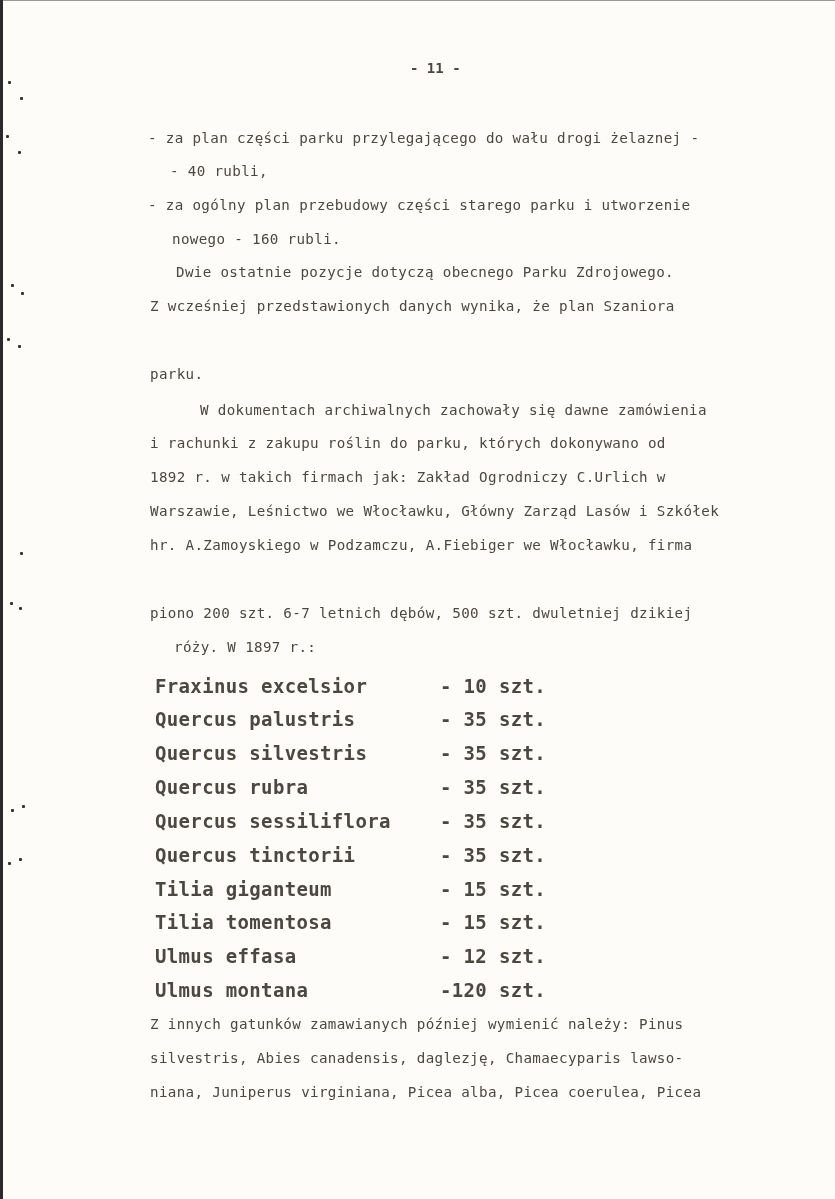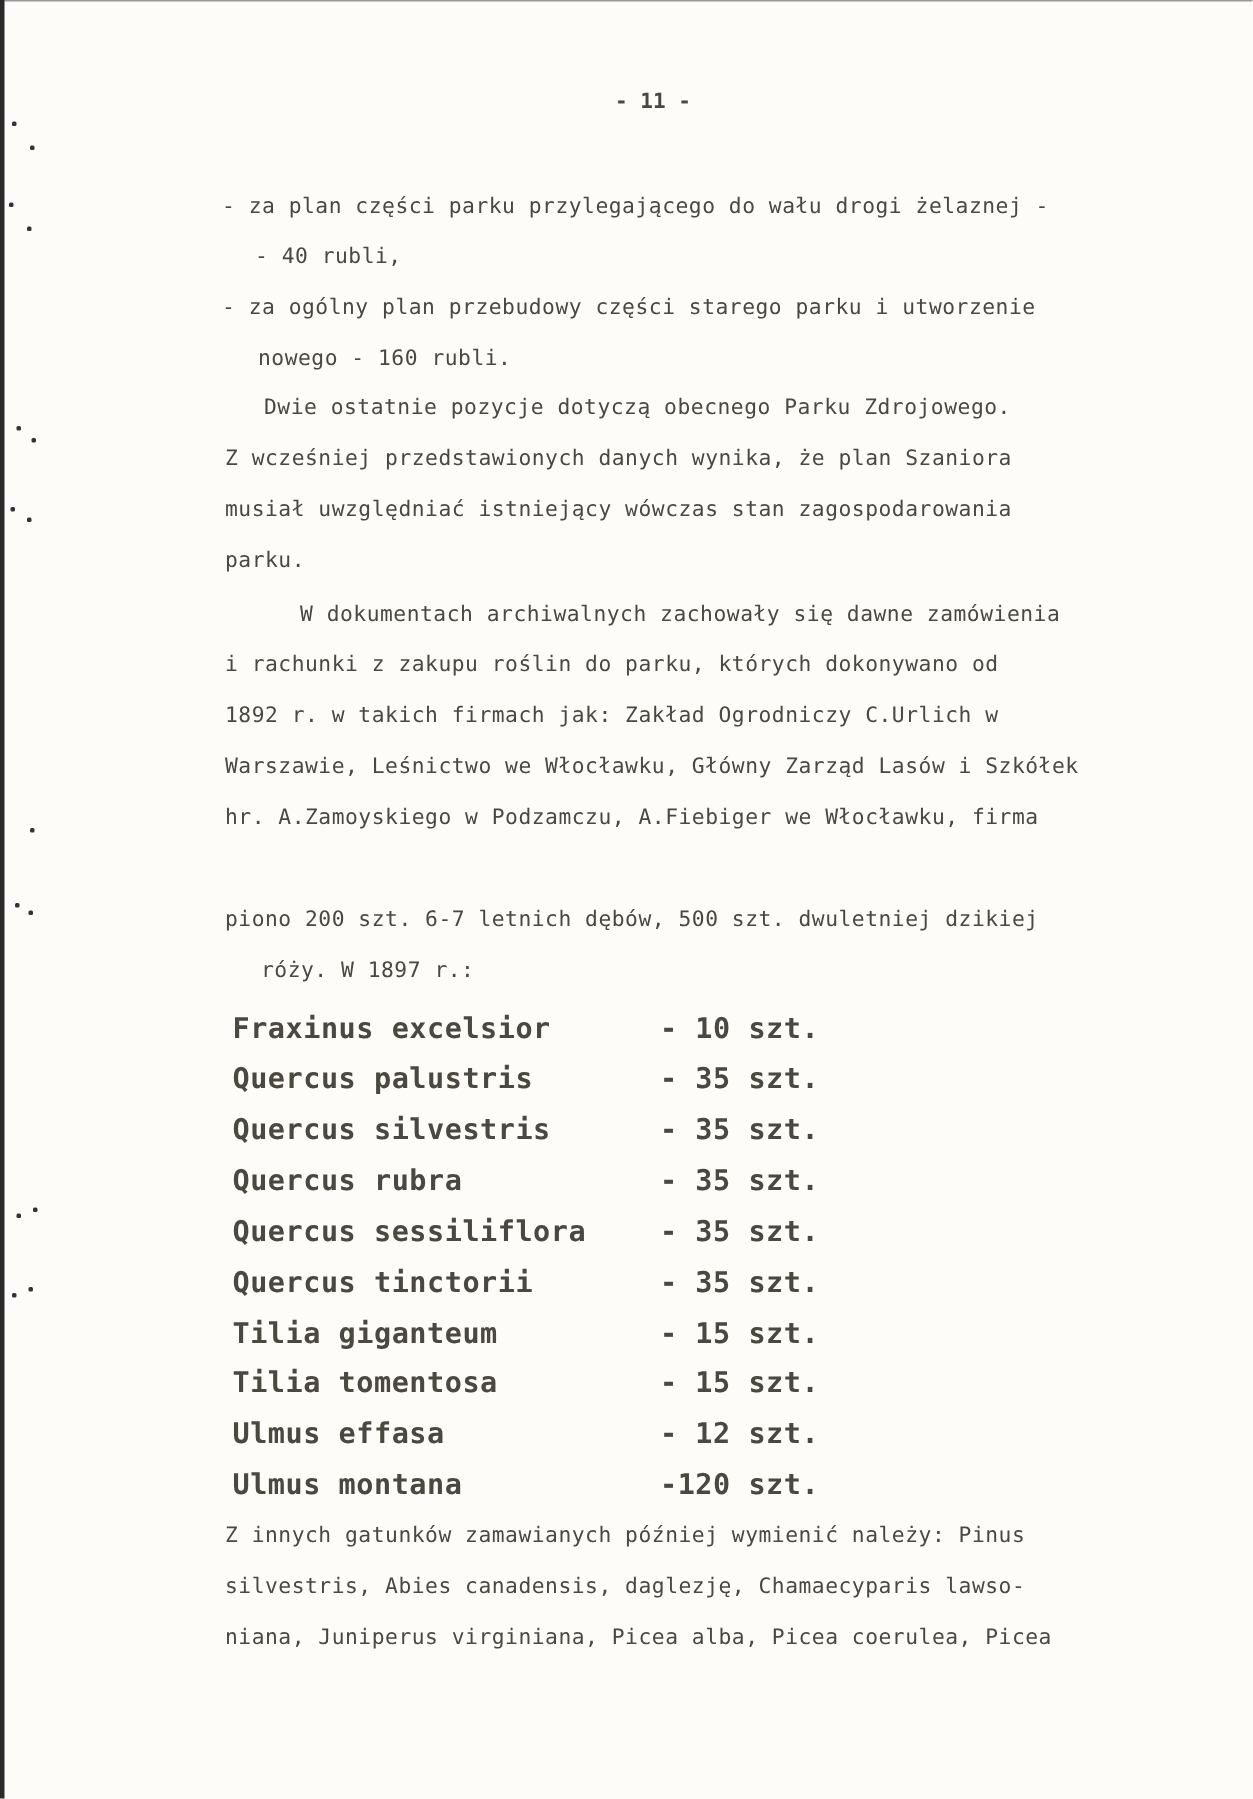--- a/index.html
+++ b/index.html
@@ -109,21 +109,20 @@
 
   <div class="page-number">- 11 -</div>
 
   <div class="line" style="left:148px;top:129px;">- za plan części parku przylegającego do wału drogi żelaznej -</div>
   <div class="line" style="left:170px;top:162px;">- 40 rubli,</div>
   <div class="line" style="left:148px;top:196px;">- za ogólny plan przebudowy części starego parku i utworzenie</div>
   <div class="line" style="left:172px;top:230px;">nowego - 160 rubli.</div>
 
   <div class="line" style="left:150px;top:263px;margin-left:26px;">Dwie ostatnie pozycje dotyczą obecnego Parku Zdrojowego.</div>
   <div class="line" style="left:150px;top:297px;">Z wcześniej przedstawionych danych wynika, że plan Szaniora</div>
-  <div class="line" style="left:150px;top:331px;">musiał uwzględniać istniejący wówczas stan zagospodarowania</div>
   <div class="line" style="left:150px;top:365px;">parku.</div>
 
   <div class="line" style="left:200px;top:401px;">W dokumentach archiwalnych zachowały się dawne zamówienia</div>
   <div class="line" style="left:150px;top:434px;">i rachunki z zakupu roślin do parku, których dokonywano od</div>
   <div class="line" style="left:150px;top:468px;">1892 r. w takich firmach jak: Zakład Ogrodniczy C.Urlich w</div>
   <div class="line" style="left:150px;top:502px;">Warszawie, Leśnictwo we Włocławku, Główny Zarząd Lasów i Szkółek</div>
   <div class="line" style="left:150px;top:536px;">hr. A.Zamoyskiego w Podzamczu, A.Fiebiger we Włocławku, firma</div>
   <div class="line" style="left:150px;top:604px;">piono 200 szt. 6-7 letnich dębów, 500 szt. dwuletniej dzikiej</div>
   <div class="line" style="left:150px;top:638px;margin-left:24px;">róży. W 1897 r.:</div>
 

